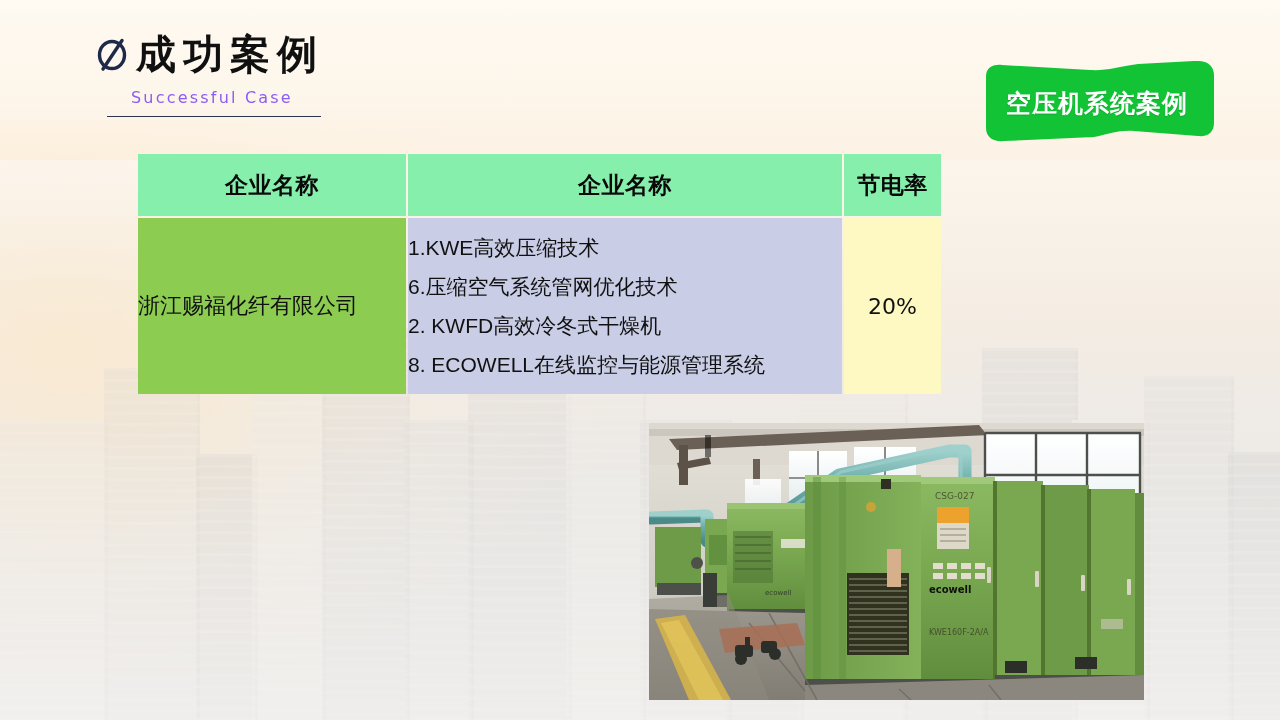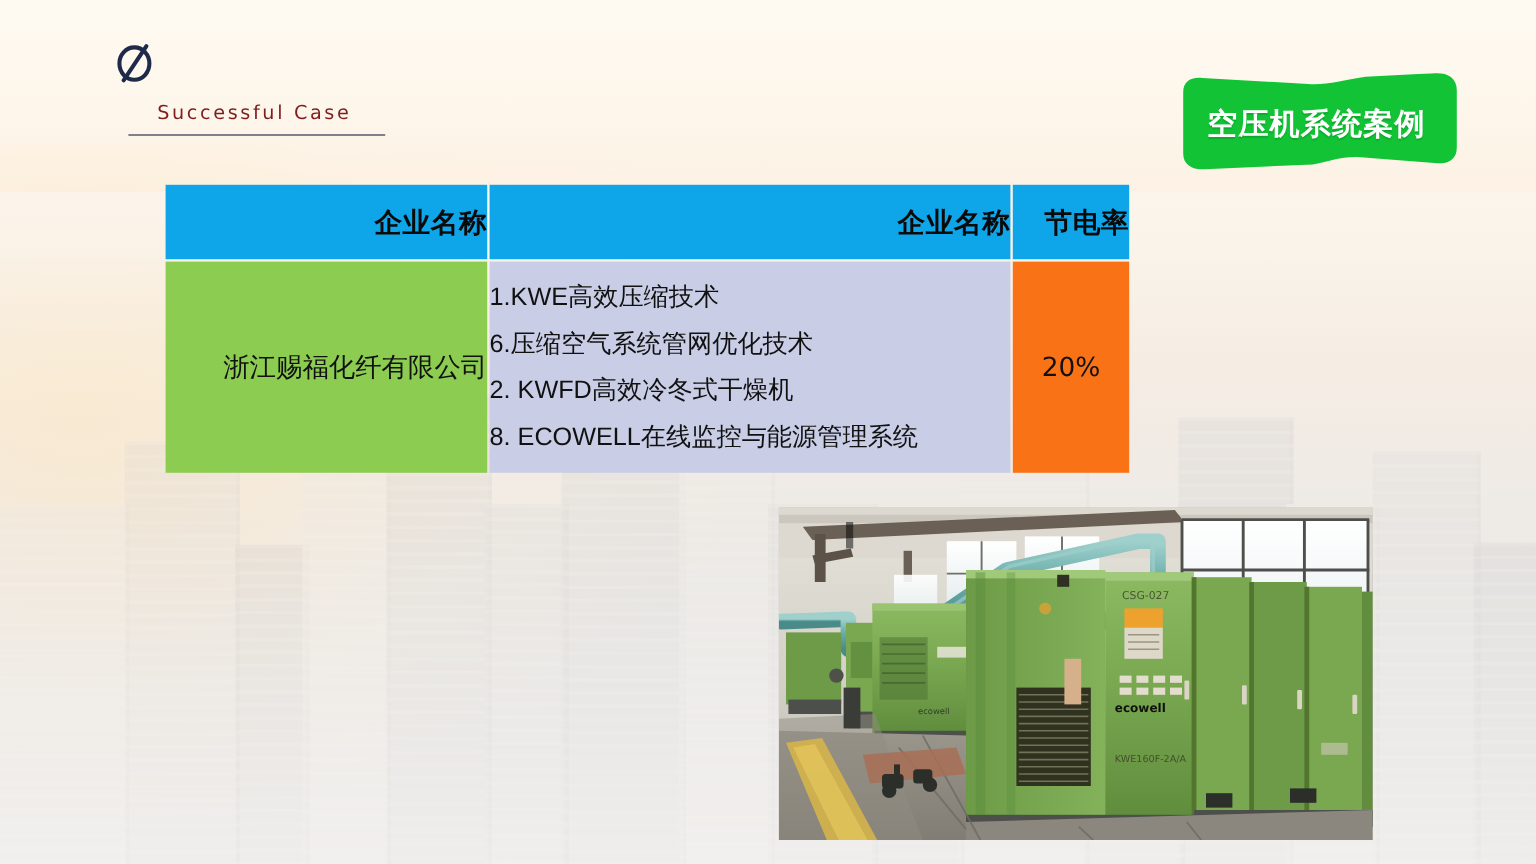--- a/index.html
+++ b/index.html
@@ -123,21 +123,21 @@
     color: #101010;
     letter-spacing: 7px;
     line-height: 1;
     white-space: nowrap;
     font-family: "DejaVu Sans", "Liberation Sans", sans-serif;
   }
   .title-en {
     margin-left: 35px;
     margin-top: 14px;
     font-size: 16px;
-    color: #7f1d1d;
+    color: #8b5cf6;
     letter-spacing: 2.2px;
     white-space: nowrap;
     font-family: "DejaVu Sans", "Liberation Sans", sans-serif;
   }
   .title-rule {
     margin-left: 11px;
     margin-top: 9px;
     width: 214px;
     height: 1px;
     background: #2c3550;
@@ -174,33 +174,33 @@
     width: 803px;
     border-collapse: separate;
     border-spacing: 2px;
     table-layout: fixed;
   }
   .case-table td, .case-table th {
     padding: 0;
     vertical-align: middle;
   }
   .th-cell {
-    background: #0ea5e9;
+    background: #86efac;
     height: 62px;
     padding: 0 14px;
-    text-align: right;
+    text-align: center;
     font-size: 23px;
     font-weight: bold;
     color: #0a0a0a;
     font-family: "DejaVu Sans", "Liberation Sans", sans-serif;
     letter-spacing: 0.5px;
   }
   .td-company {
     background: #8ccd51;
-    text-align: right;
+    text-align: left;
     font-size: 22px;
     color: #111111;
     height: 176px;
     font-family: "DejaVu Sans", "Liberation Sans", sans-serif;
   }
   .td-tech {
     background: #c9cee6;
     padding: 12px 0 12px 16px;
     font-size: 21px;
     color: #111111;
@@ -209,21 +209,21 @@
   .td-tech ul {
     margin: 0;
     padding: 0;
     list-style: none;
   }
   .td-tech li {
     line-height: 39px;
     white-space: nowrap;
   }
   .td-rate {
-    background: #f97316;
+    background: #fef9c3;
     text-align: center;
     font-size: 22px;
     color: #111111;
     font-family: "DejaVu Sans", "Liberation Sans", sans-serif;
   }
   .col-a { width: 268px; }
   .col-b { width: 434px; }
   .col-c { width: 97px; }
 
   
@@ -266,20 +266,21 @@
   </div>
   <div class="city-veil"></div>
   <div class="bg-haze-top"></div>
 
   <div class="title-wrap">
     <div class="title-row">
       <svg class="slash-icon" viewBox="0 0 33 36">
         <ellipse cx="16" cy="19" rx="12.5" ry="13.5" fill="none" stroke="#1f2a4a" stroke-width="3.4"></ellipse>
         <line x1="26" y1="4.5" x2="7" y2="33" stroke="#1f2a4a" stroke-width="3.4" stroke-linecap="round"></line>
       </svg>
+      <div class="title-cn">成功案例</div>
     </div>
     <div class="title-en">Successful Case</div>
     <div class="title-rule"></div>
   </div>
 
   <div class="badge">
     <svg width="238" height="81" viewBox="0 0 238 81">
       <path d="M8,16
                C8,7 14,3 24,4
                L112,9

